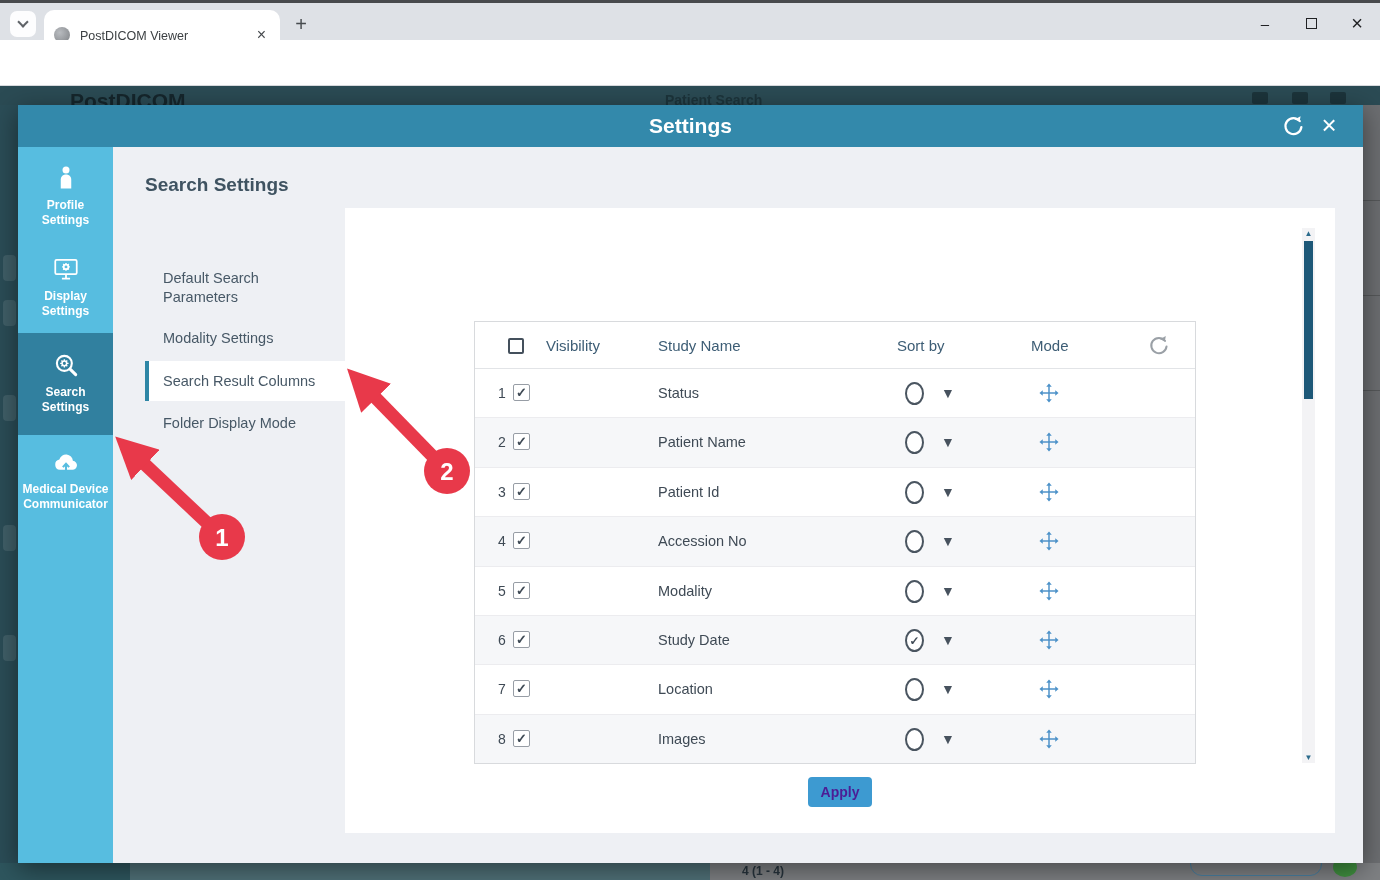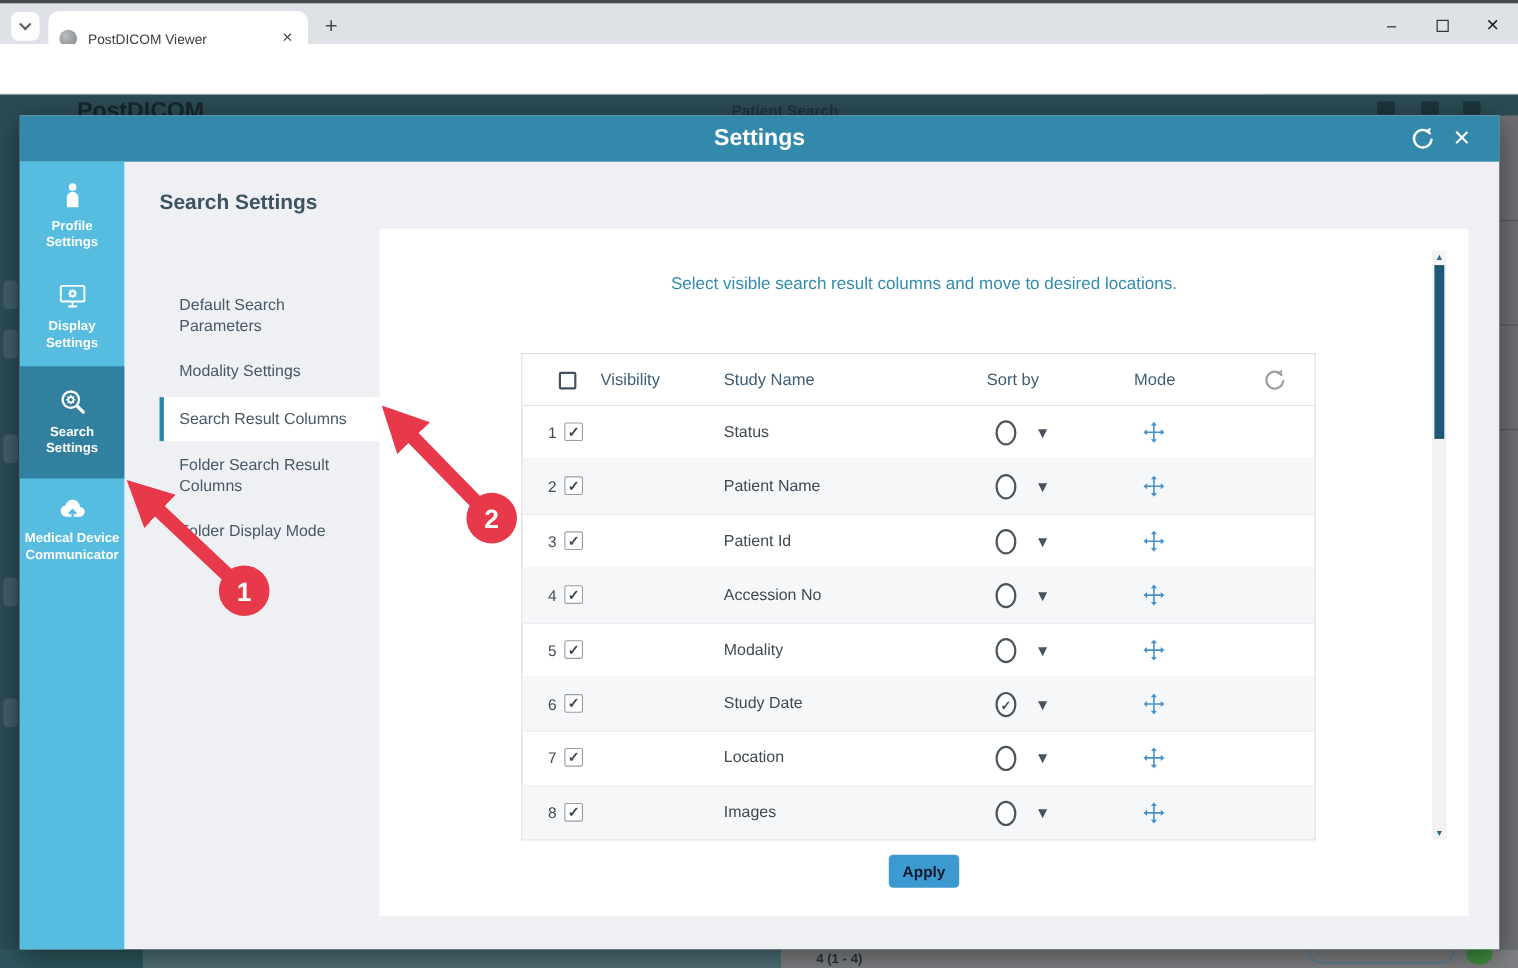--- a/index.html
+++ b/index.html
@@ -119,21 +119,21 @@
     line-height:15px; font-size:13px; color:#3f4a55; font-weight:bold; }
   .r-name { position:absolute; left:183px; top:16px; font-size:14.5px; color:#3f4a55; }
   .r-radio { position:absolute; left:430px; top:13px; width:19px; height:23px;
     border:2px solid #4a5560; border-radius:50%; background:#fff; text-align:center;
     line-height:20px; font-size:12px; color:#3f4a55; font-weight:bold; }
   .r-drop { position:absolute; left:466px; top:16px; font-size:14px; color:#47525e; }
   .r-move { position:absolute; left:563px; top:13px; width:22px; height:22px; color:#4a90c8; }
   .r-move svg { width:100%; height:100%; display:block; }
 
   .apply-btn { position:absolute; left:463px; top:569px; width:64px; height:30px; background:#3d9ad1;
-    border-radius:4px; color:#0f172a; font-size:14px; font-weight:bold; display:flex;
+    border-radius:4px; color:#4c1d95; font-size:14px; font-weight:bold; display:flex;
     align-items:center; justify-content:center; }
 
   .vscroll { position:absolute; left:957px; top:20px; width:13px; height:535px; background:#f3f3f5; }
   .vs-arrow { position:absolute; left:0; width:13px; height:11px; color:#2b6b8c; font-size:8px;
     text-align:center; line-height:11px; }
   .vs-thumb { position:absolute; left:2px; top:13px; width:9px; height:158px; background:#1d5878; }
 
   .arrows-overlay { position:absolute; left:0; top:0; width:1380px; height:880px; z-index:50;
     pointer-events:none; }
   .badge-label { font:bold 24px "Liberation Sans", sans-serif; fill:#fff; }
@@ -273,26 +273,24 @@
         <span class="sb-label">Medical Device Communicator</span>
       </div>
     </div>
 
   <div class="modal-content">
     <div class="section-title">Search Settings</div>
     <div class="submenu">
         <div class="mi">Default Search Parameters</div>
         <div class="mi">Modality Settings</div>
         <div class="mi active">Search Result Columns</div>
-        <div class="mi">Folder Search Result Columns</div>
         <div class="mi">Folder Display Mode</div>
       </div>
 
     <div class="panel">
-      <div class="instruction">Select visible search result columns and move to desired locations.</div>
 
       <div class="cfg-table">
         <div class="t-head">
           <span class="hd-checkbox"></span>
           <span class="hlabel" style="left:71px">Visibility</span>
           <span class="hlabel" style="left:183px">Study Name</span>
           <span class="hlabel" style="left:422px">Sort by</span>
           <span class="hlabel" style="left:556px">Mode</span>
           <span class="tbl-reset">
             <svg viewBox="0 0 24 24">

